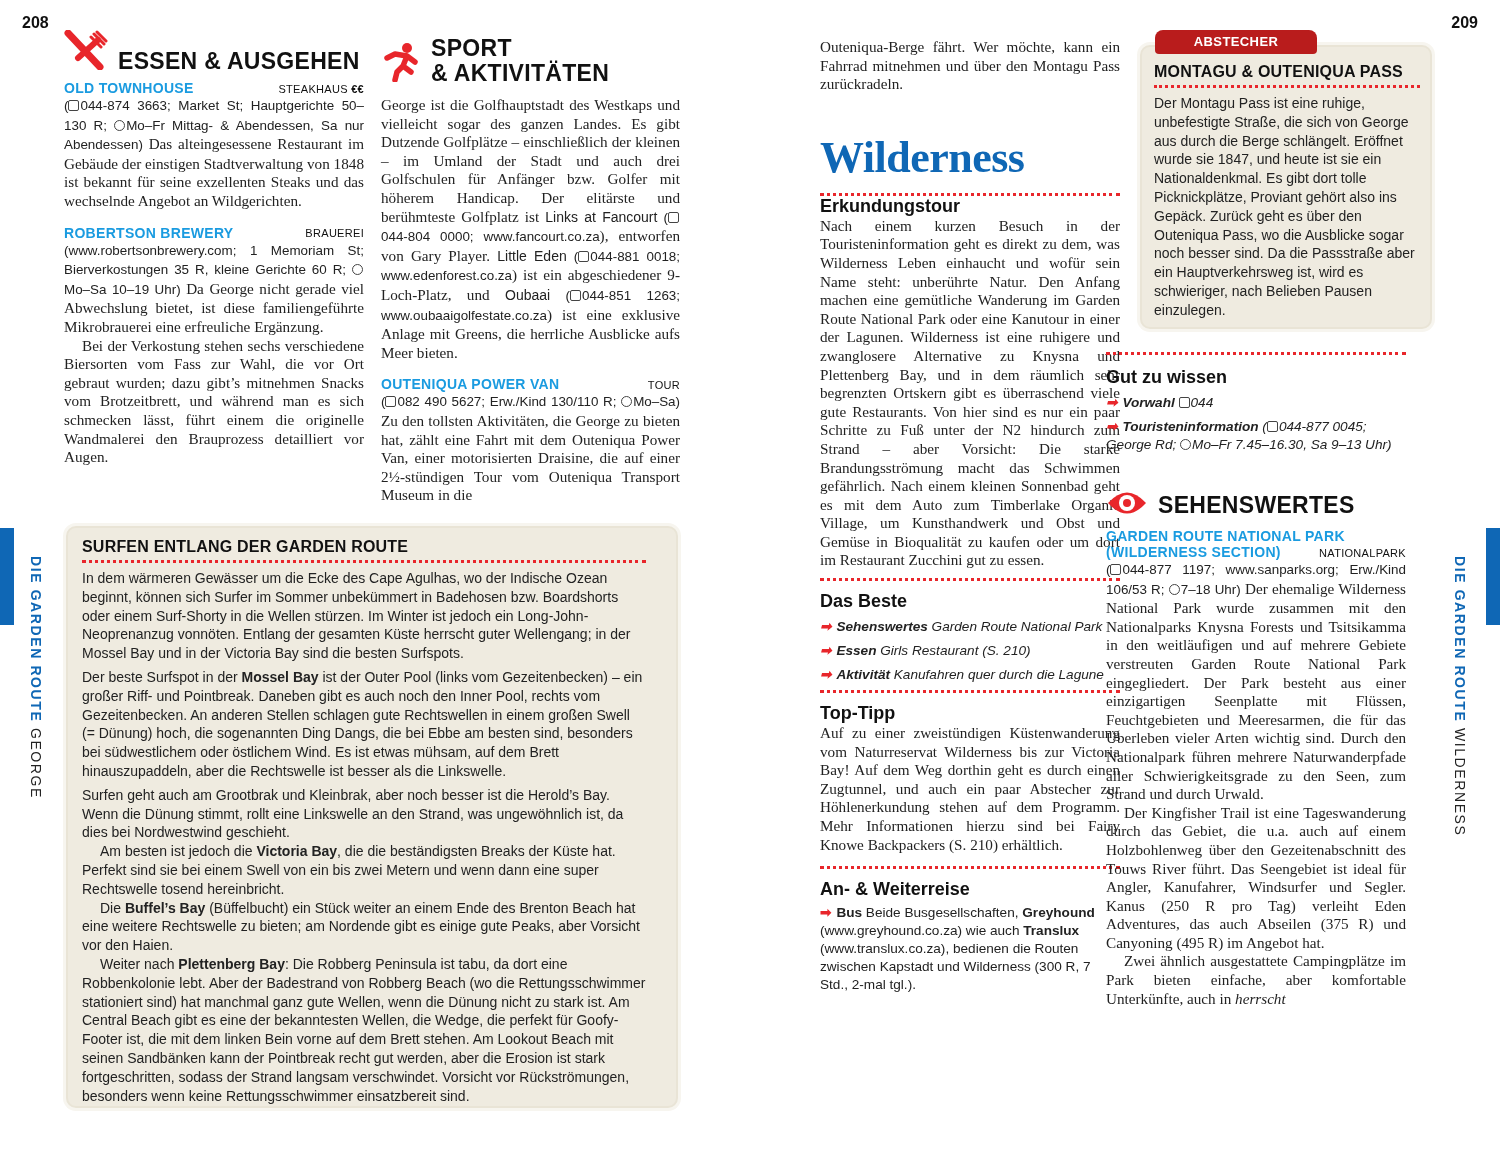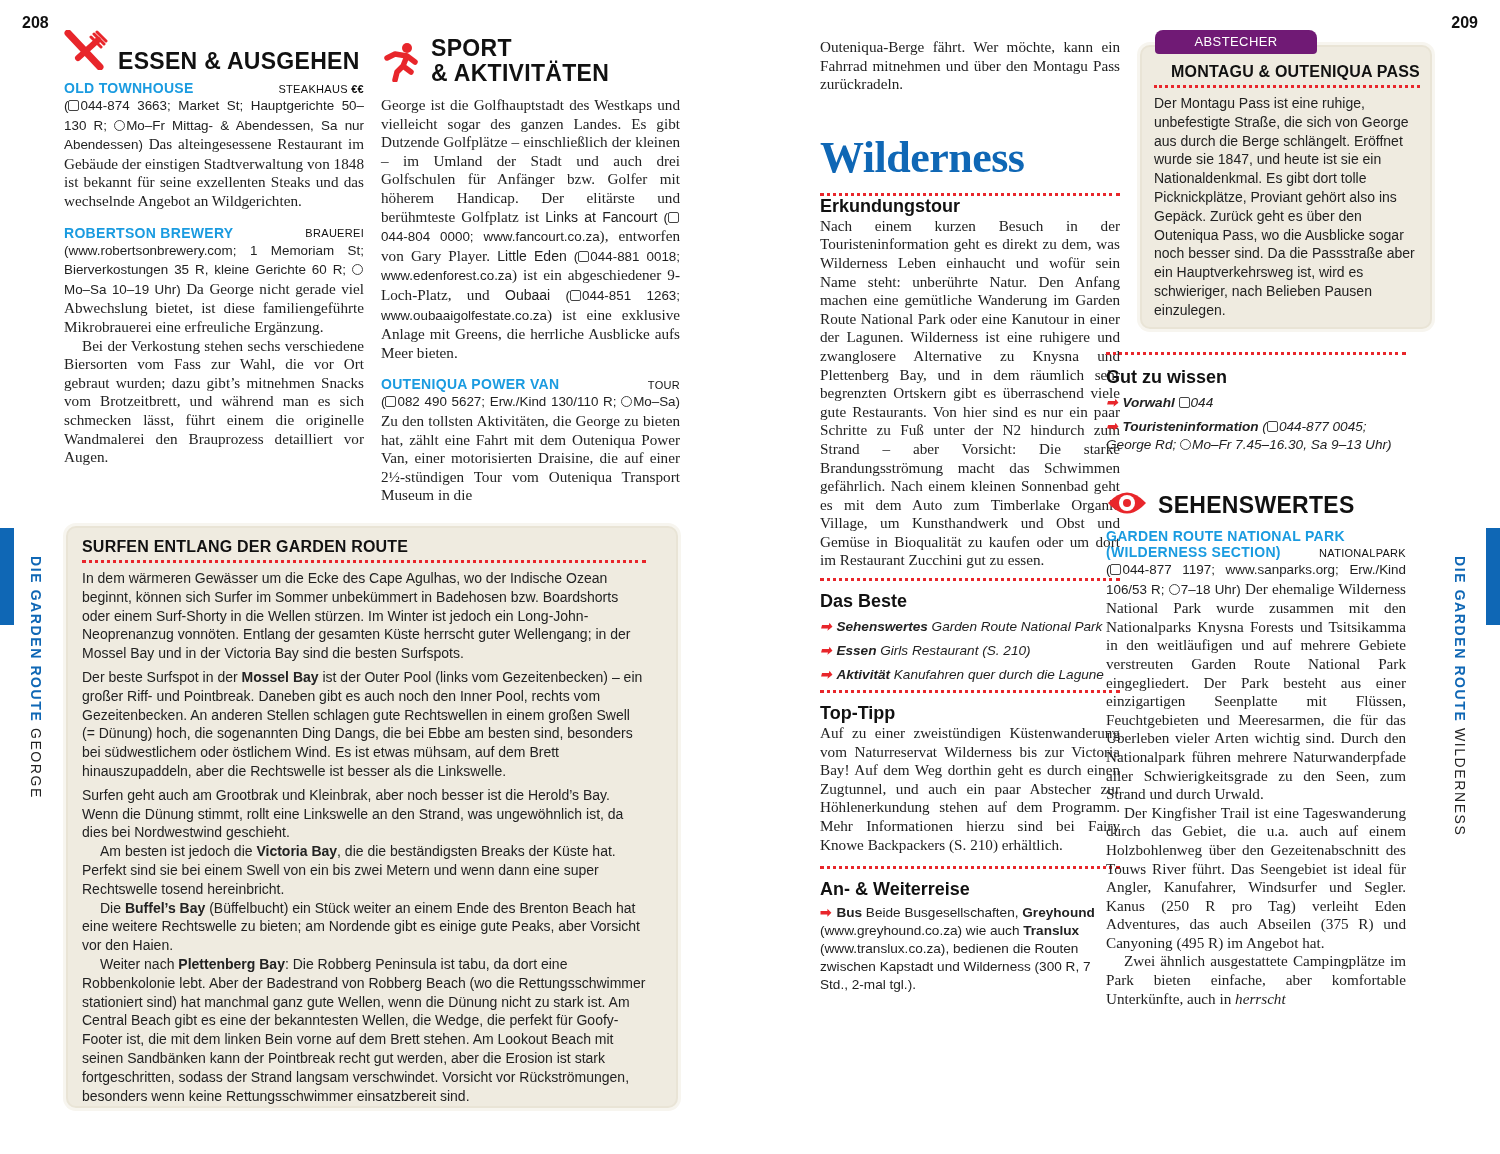--- a/index.html
+++ b/index.html
@@ -40,21 +40,21 @@
   .side-label b { color: #0f67b5; font-weight: 900; }
 
   .big-title { font-family: "Liberation Serif", serif; font-weight: 700; font-size: 44px; color: #0f67b5; letter-spacing: -0.5px; }
   .sub-head { font-family: "Liberation Sans", sans-serif; font-weight: 700; font-size: 18px; color: #111; }
   .red-dots { height: 0; border-bottom: 3px dotted #e8262b; }
 
   .arrow-list { list-style: none; font-family: "Liberation Sans", sans-serif; font-size: 13.6px; line-height: 18px; }
   .arrow-list li { margin-bottom: 6px; font-style: italic; }
   .arrow { color: #e8262b; font-weight: 900; margin-right: 5px; }
 
-  .badge { position: absolute; background: #701a75; color: #fff; font-family: "Liberation Sans", sans-serif; font-weight: 400; font-size: 13px; text-align: center; border-radius: 8px 8px 4px 4px; letter-spacing: 0.4px; }
+  .badge { position: absolute; background: #b91c1c; color: #fff; font-family: "Liberation Sans", sans-serif; font-weight: 700; font-size: 13px; text-align: center; border-radius: 8px 8px 4px 4px; letter-spacing: 0.4px; }
 </style>
 </head>
 <body>
 
 <div class="page-num left">208</div>
 <div class="page-num right">209</div>
 
 <div class="side-tab" style="left:0; top:528px; height:97px;"></div>
 <div class="side-label" style="left:28px; top:556px;">
   <b>DIE GARDEN ROUTE</b> <span>GEORGE</span>
@@ -154,21 +154,21 @@
   <div class="body-text">Auf zu einer zweistündigen Küstenwanderung vom Naturreservat Wilderness bis zur Victoria Bay! Auf dem Weg dorthin geht es durch einen Zugtunnel, und auch ein paar Abstecher zur Höhlenerkundung stehen auf dem Programm. Mehr Informationen hierzu sind bei Fairy Knowe Backpackers (S. 210) erhältlich.</div>
   <div class="red-dots" style="margin-top:12px;"></div>
 
   <div class="sub-head" style="margin-top:10px; margin-bottom:4px;">An- &amp; Weiterreise</div>
   <div class="arrow-list">
     <span class="arrow">➡</span><b>Bus</b><span> Beide Busgesellschaften, </span><b>Greyhound</b><span> (www.greyhound.co.za) wie auch </span><b>Translux</b><span> (www.translux.co.za), bedienen die Routen zwischen Kapstadt und Wilderness (300 R, 7 Std., 2-mal tgl.).</span>
   </div>
 </div>
 
 <div class="box" style="left:1140px; top:45px; width:292px; height:284px; padding:16px 10px 10px 12px;">
-  <div class="box-title dotted" style="padding-bottom:4px; margin-bottom:6px;text-align:right;">MONTAGU &amp; OUTENIQUA PASS</div>
+  <div class="box-title dotted" style="padding-bottom:4px; margin-bottom:6px;">MONTAGU &amp; OUTENIQUA PASS</div>
   <div class="box-text">Der Montagu Pass ist eine ruhige, unbefestigte Straße, die sich von George aus durch die Berge schlängelt. Eröffnet wurde sie 1847, und heute ist sie ein Nationaldenkmal. Es gibt dort tolle Picknickplätze, Proviant gehört also ins Gepäck. Zurück geht es über den Outeniqua Pass, wo die Ausblicke sogar noch besser sind. Da die Passstraße aber ein Hauptverkehrsweg ist, wird es schwieriger, nach Belieben Pausen einzulegen.</div>
 </div>
 <div class="badge" style="left:1155px; top:30px; width:162px; height:24px; line-height:24px;">ABSTECHER</div>
 
 <div class="col" style="left:1106px; top:352px; width:300px;">
   <div class="red-dots"></div>
   <div class="sub-head" style="margin-top:12px; margin-bottom:6px;">Gut zu wissen</div>
   <ul class="arrow-list" style="font-size:13.6px;">
     <li><span class="arrow">➡</span><b>Vorwahl</b> <span class="ic-phone"></span><span>044</span></li>
     <li><span class="arrow">➡</span><b>Touristeninformation</b> (<span class="ic-phone"></span><span>044-877 0045</span><span>; George Rd; </span><span class="ic-clock"></span><span>Mo–Fr 7.45–16.30, Sa 9–13 Uhr)</span></li>

